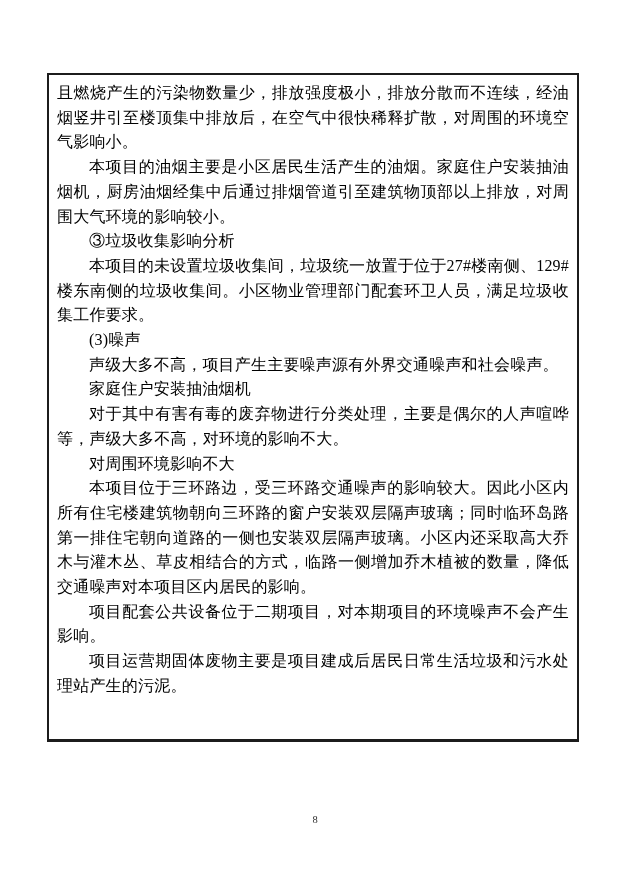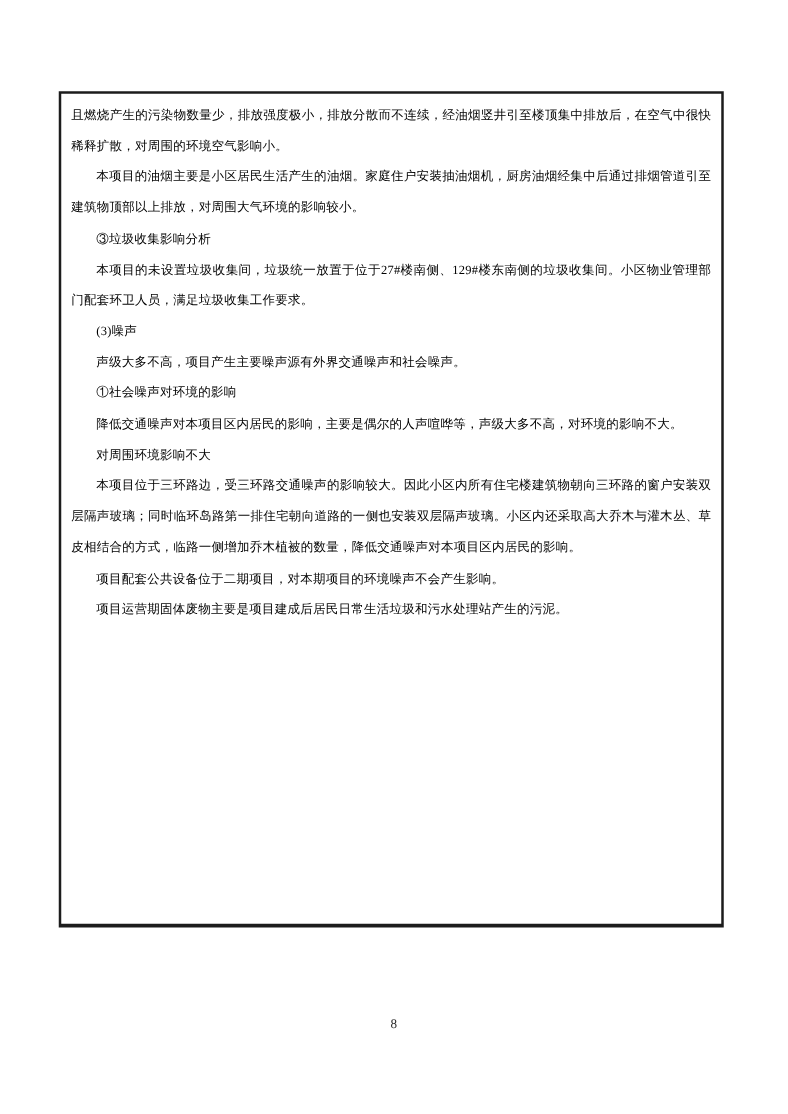--- a/index.html
+++ b/index.html
@@ -23,21 +23,21 @@
     top: 73px;
     width: 532px;
     height: 669px;
     border: 2px solid #1c1c1c;
     border-bottom-width: 3px;
     padding: 6px 8px 0 8px;
     overflow: hidden;
     background: #ffffff;
   }
   .para {
-    font-size: 10px;
+    font-size: 16px;
     line-height: 24.7px;
     color: #000000;
     text-align: justify;
     text-justify: inter-ideograph;
     letter-spacing: 0.2px;
     word-break: break-all;
   }
   .para.indent { text-indent: 2em; }
   .page-number {
     position: absolute;
@@ -61,23 +61,23 @@
       <p class="para indent">本项目的油烟主要是小区居民生活产生的油烟。家庭住户安装抽油烟机，厨房油烟经集中后通过排烟管道引至建筑物顶部以上排放，对周围大气环境的影响较小。</p>
 
       <p class="para indent">③垃圾收集影响分析</p>
 
       <p class="para indent">本项目的未设置垃圾收集间，垃圾统一放置于位于27#楼南侧、129#楼东南侧的垃圾收集间。小区物业管理部门配套环卫人员，满足垃圾收集工作要求。</p>
 
       <p class="para indent">(3)噪声</p>
 
       <p class="para indent">声级大多不高，项目产生主要噪声源有外界交通噪声和社会噪声。</p>
 
-      <p class="para indent">①社会噪声对环境的影响</p>
+      <p class="para indent">家庭住户安装抽油烟机</p>
 
-      <p class="para indent">降低交通噪声对本项目区内居民的影响，主要是偶尔的人声喧哗等，声级大多不高，对环境的影响不大。</p>
+      <p class="para indent">对于其中有害有毒的废弃物进行分类处理，主要是偶尔的人声喧哗等，声级大多不高，对环境的影响不大。</p>
 
       <p class="para indent">对周围环境影响不大</p>
 
       <p class="para indent">本项目位于三环路边，受三环路交通噪声的影响较大。因此小区内所有住宅楼建筑物朝向三环路的窗户安装双层隔声玻璃；同时临环岛路第一排住宅朝向道路的一侧也安装双层隔声玻璃。小区内还采取高大乔木与灌木丛、草皮相结合的方式，临路一侧增加乔木植被的数量，降低交通噪声对本项目区内居民的影响。</p>
 
       <p class="para indent">项目配套公共设备位于二期项目，对本期项目的环境噪声不会产生影响。</p>
 
 
       <p class="para indent">项目运营期固体废物主要是项目建成后居民日常生活垃圾和污水处理站产生的污泥。</p>
 

